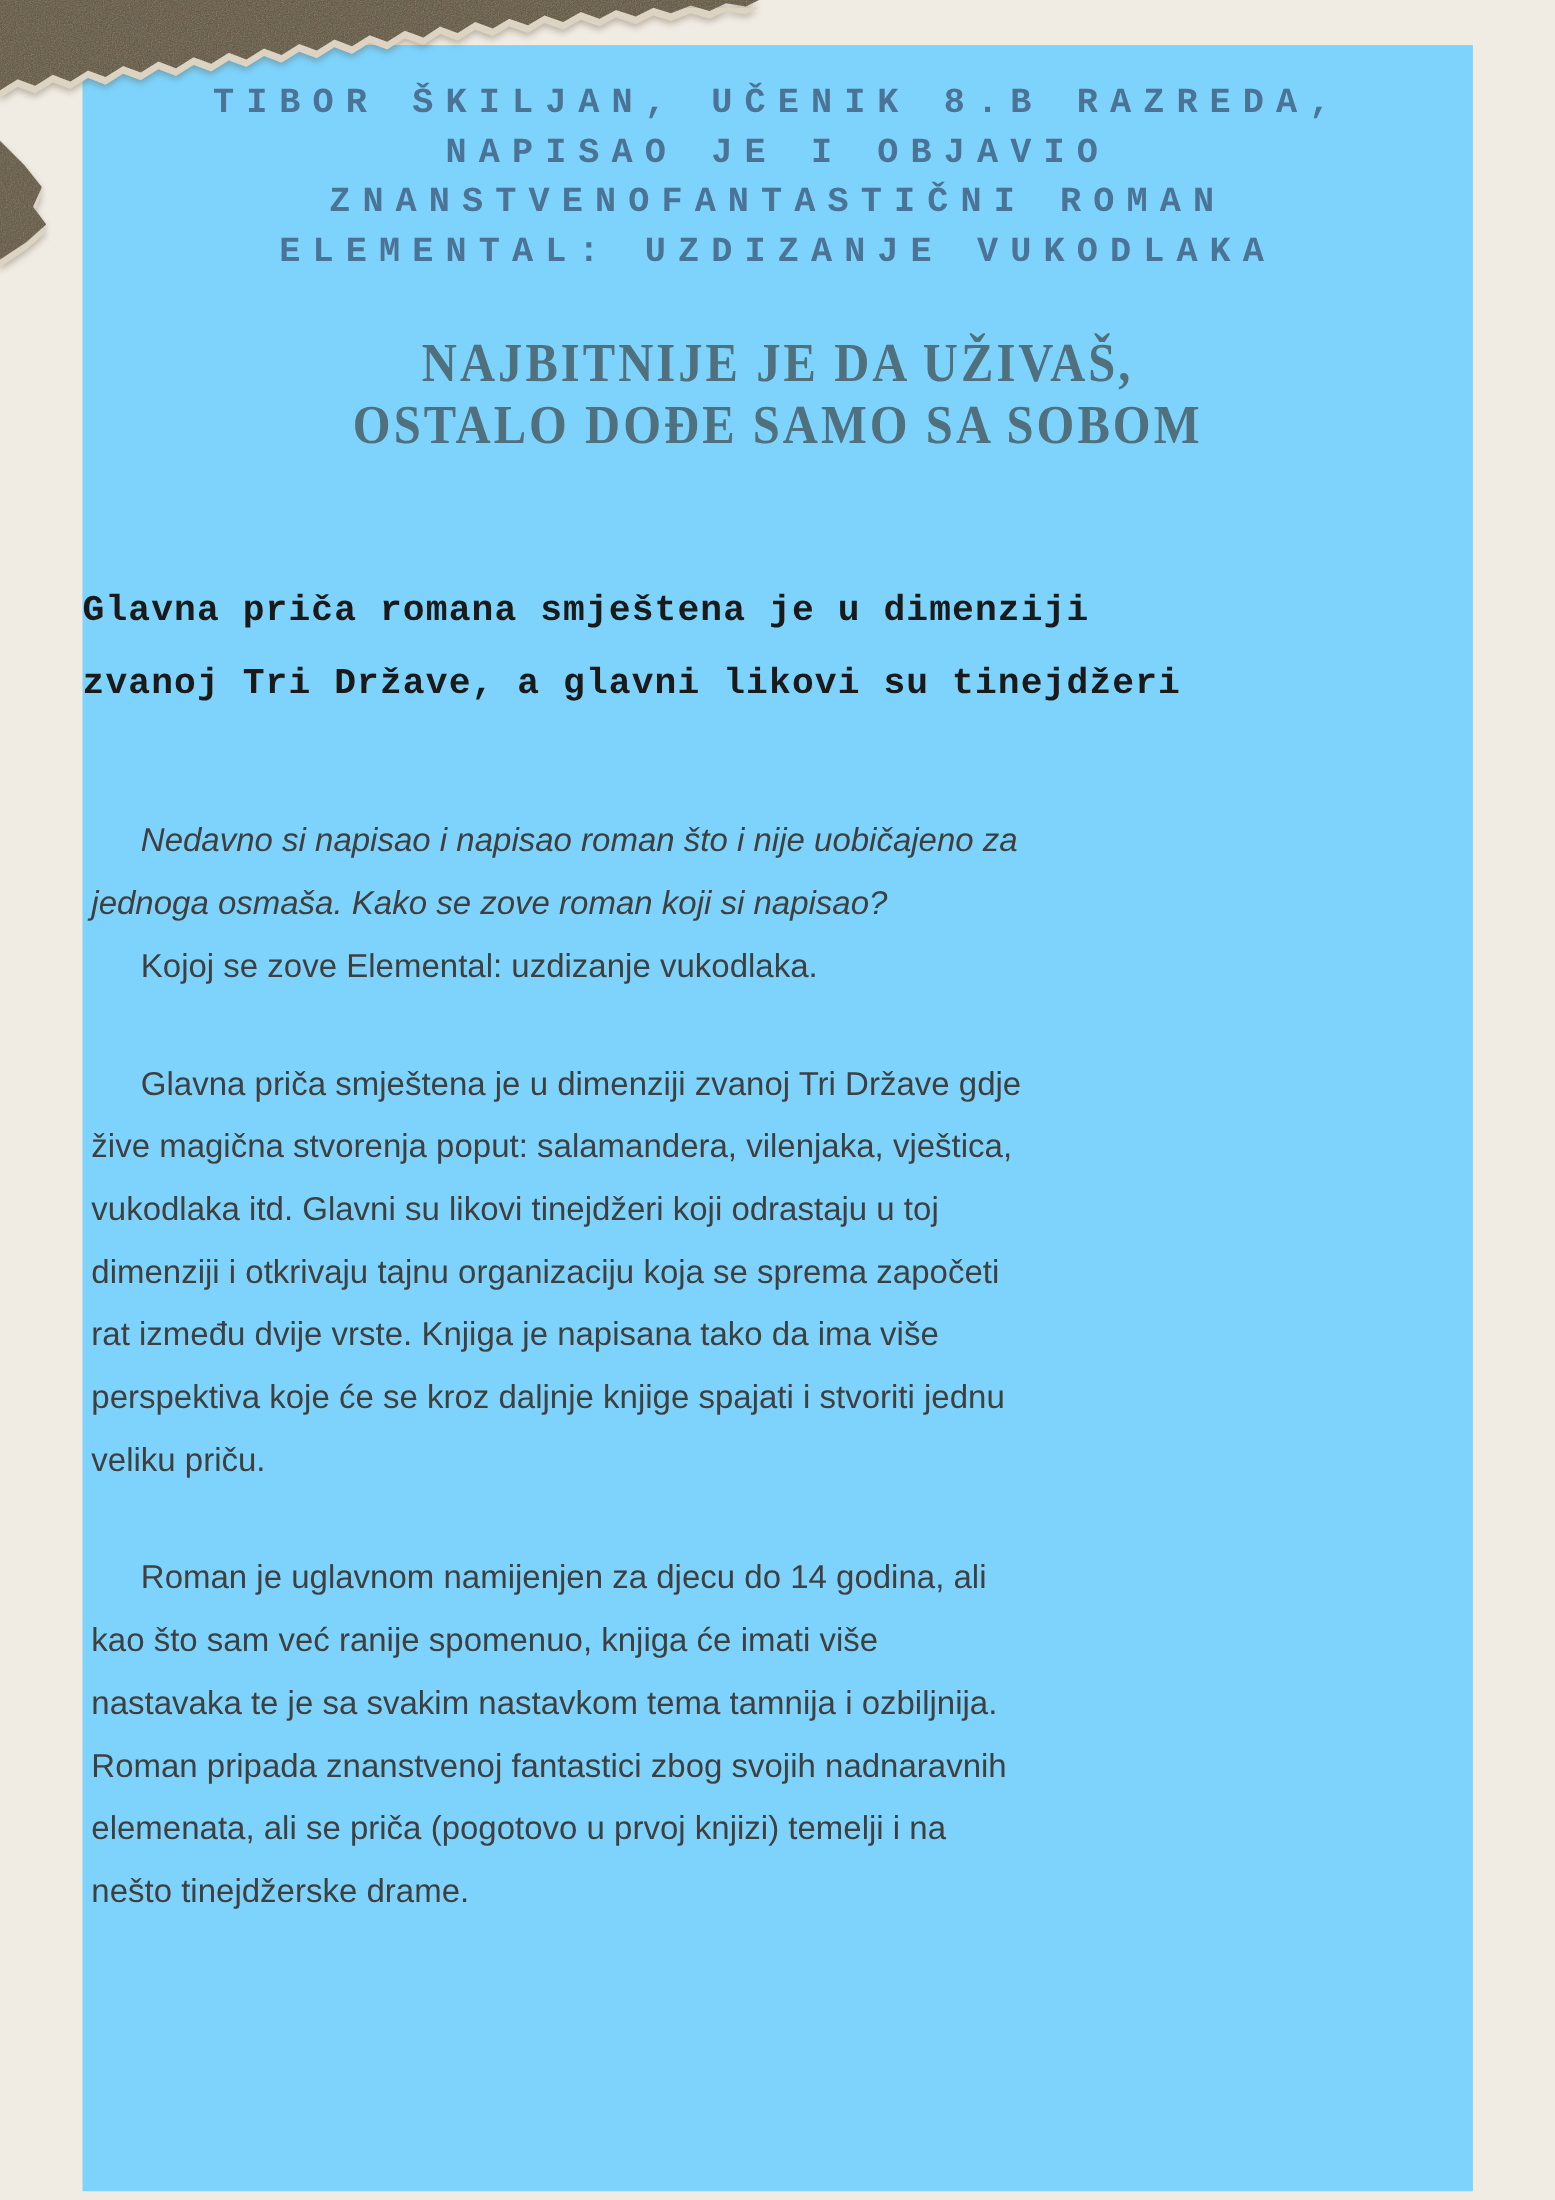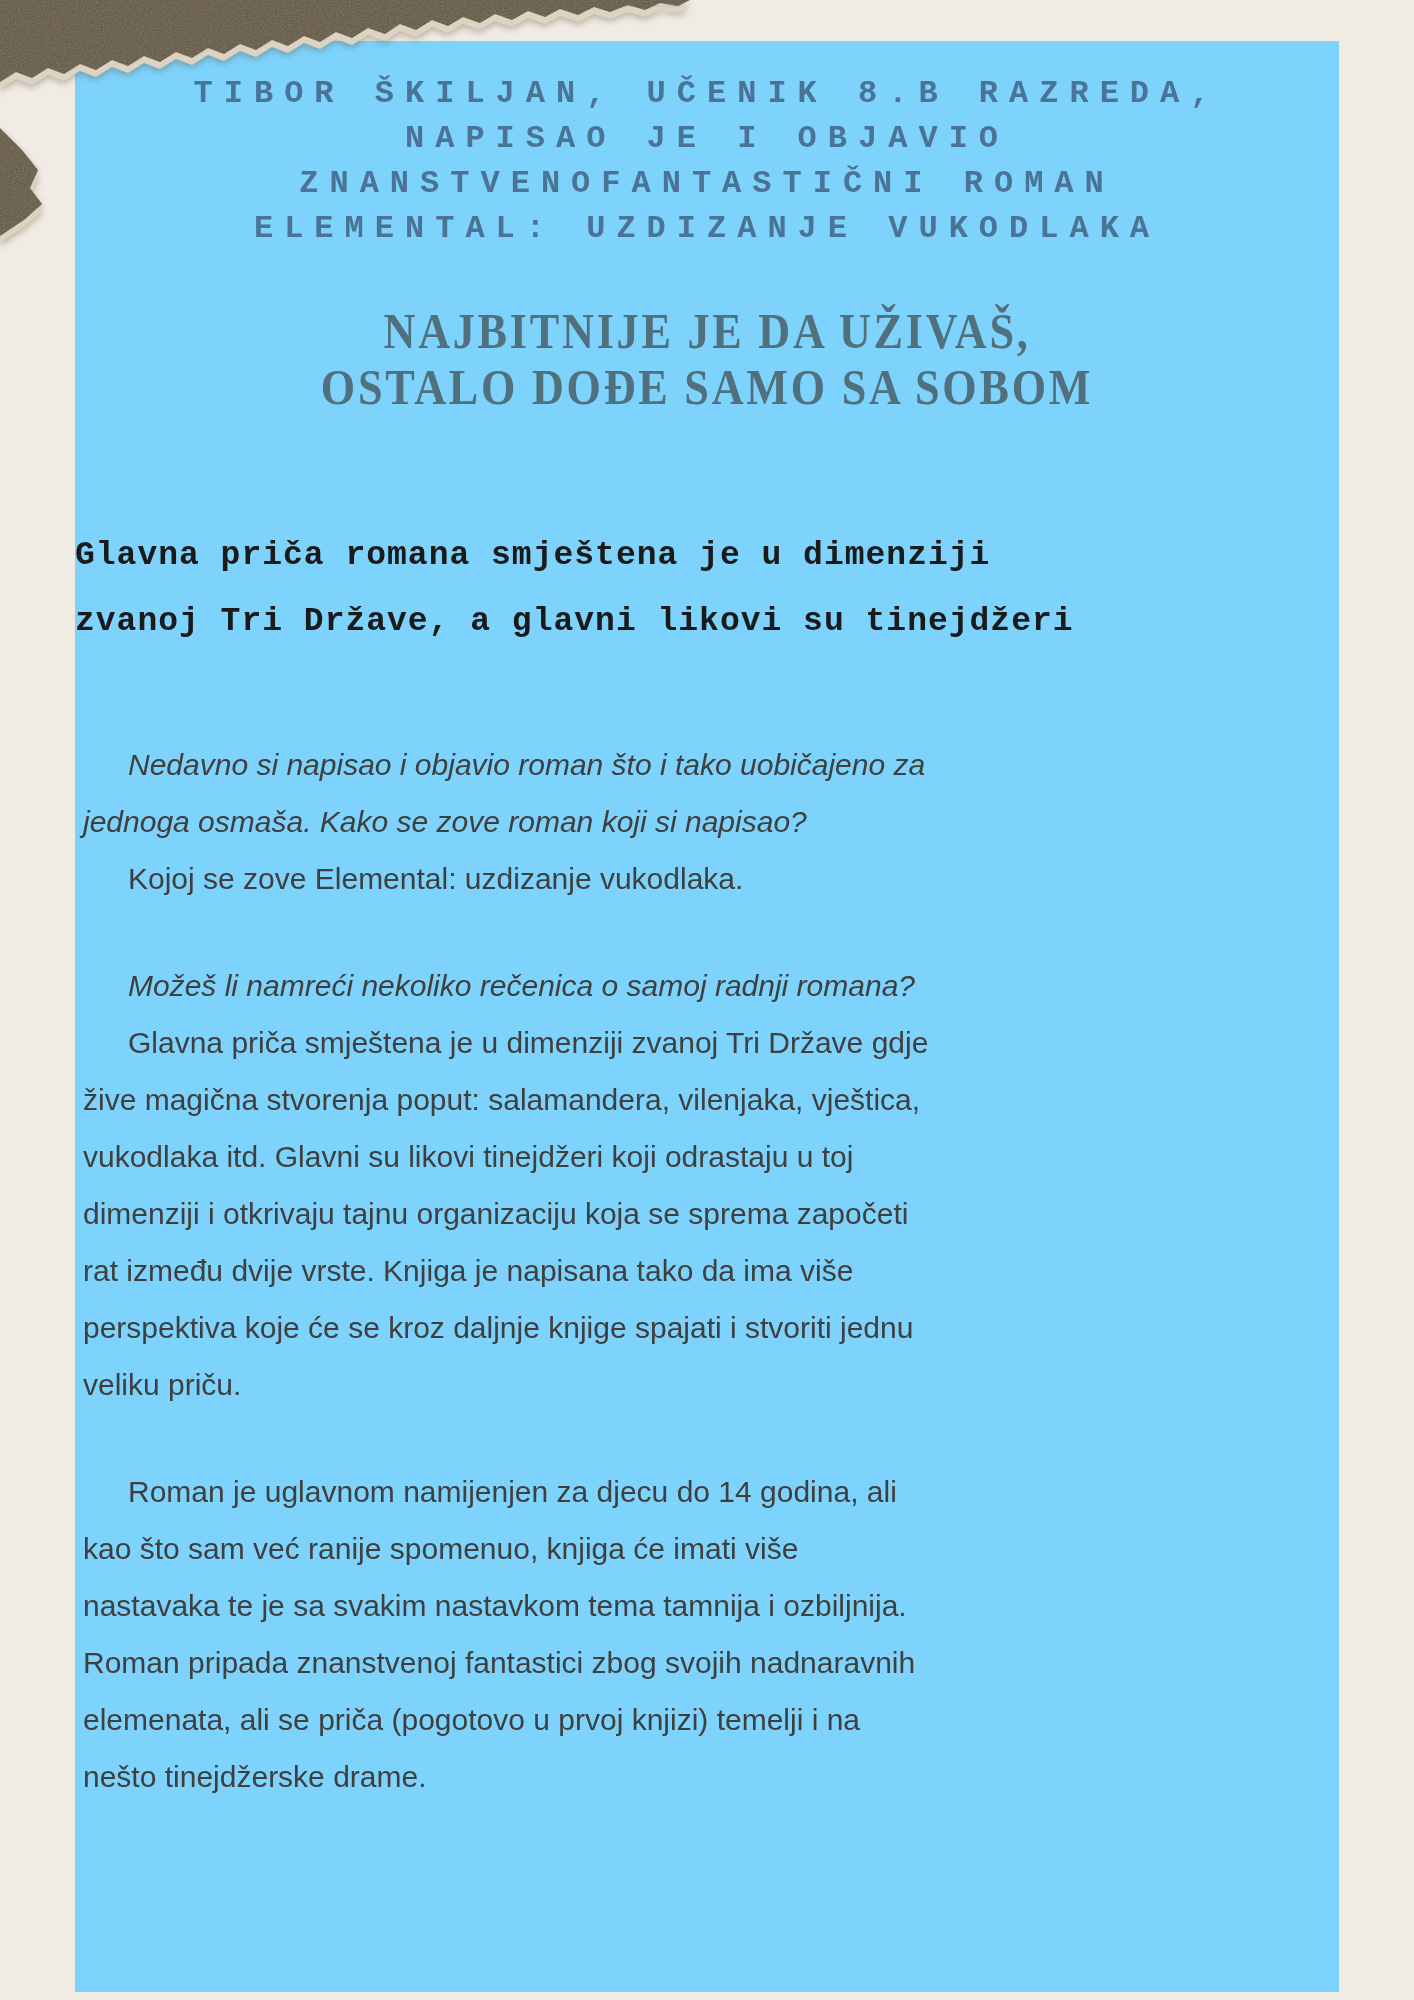--- a/index.html
+++ b/index.html
@@ -87,26 +87,25 @@
 ELEMENTAL: UZDIZANJE VUKODLAKA</div>
 
     <div class="subtitle">NAJBITNIJE JE DA UŽIVAŠ,
 OSTALO DOĐE SAMO SA SOBOM</div>
 
     <div class="lead-heading">Glavna priča romana smještena je u dimenziji
 zvanoj Tri Države, a glavni likovi su tinejdžeri</div>
 
     <div class="interview">
         <div class="qa-block">
-          <p class="question">Nedavno si napisao i objavio roman što i tako uobičajeno za
+          <p class="question">Nedavno si napisao i napisao roman što i nije uobičajeno za
 jednoga osmaša. Kako se zove roman koji si napisao?</p>
           <p class="answer">Kojoj se zove Elemental: uzdizanje vukodlaka.</p>
         </div>
         <div class="qa-block">
-          <p class="question">Možeš li namreći nekoliko rečenica o samoj radnji romana?</p>
           <p class="answer">Glavna priča smještena je u dimenziji zvanoj Tri Države gdje
 žive magična stvorenja poput: salamandera, vilenjaka, vještica,
 vukodlaka itd. Glavni su likovi tinejdžeri koji odrastaju u toj
 dimenziji i otkrivaju tajnu organizaciju koja se sprema započeti
 rat između dvije vrste. Knjiga je napisana tako da ima više
 perspektiva koje će se kroz daljnje knjige spajati i stvoriti jednu
 veliku priču.</p>
         </div>
         <div class="qa-block">
           <p class="answer">Roman je uglavnom namijenjen za djecu do 14 godina, ali

